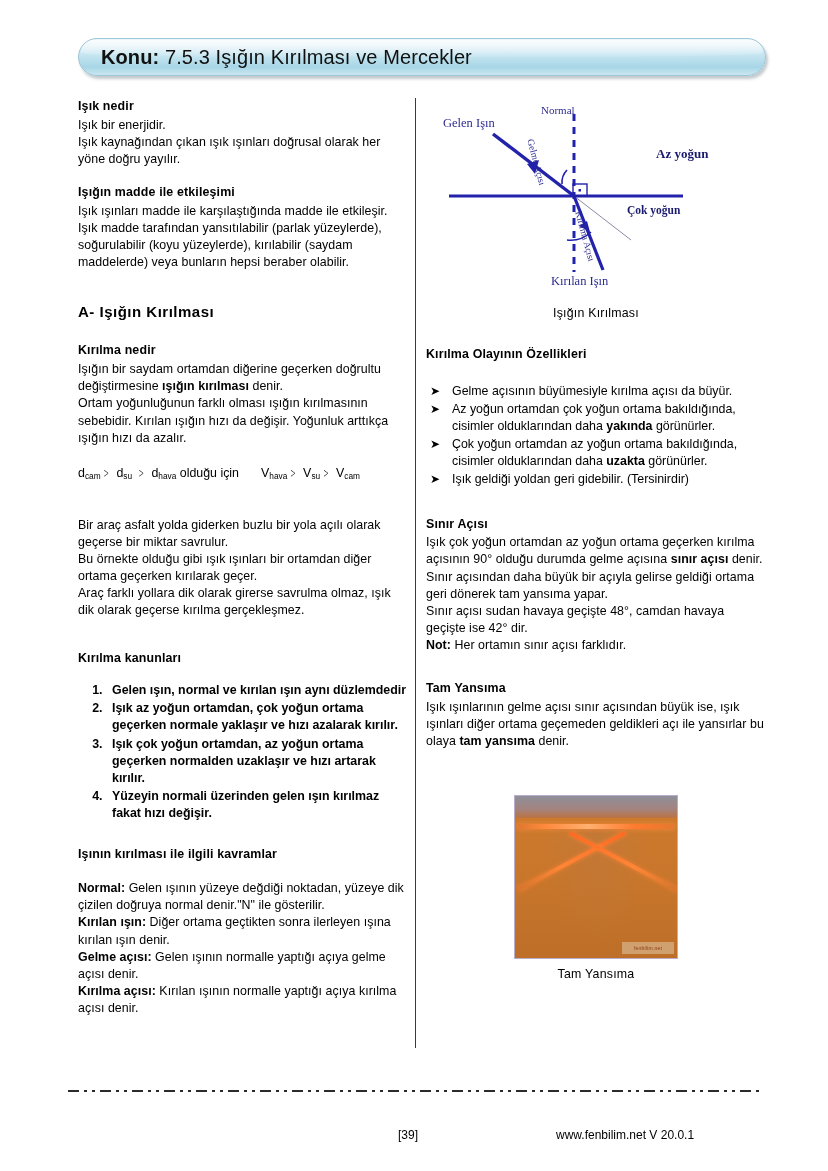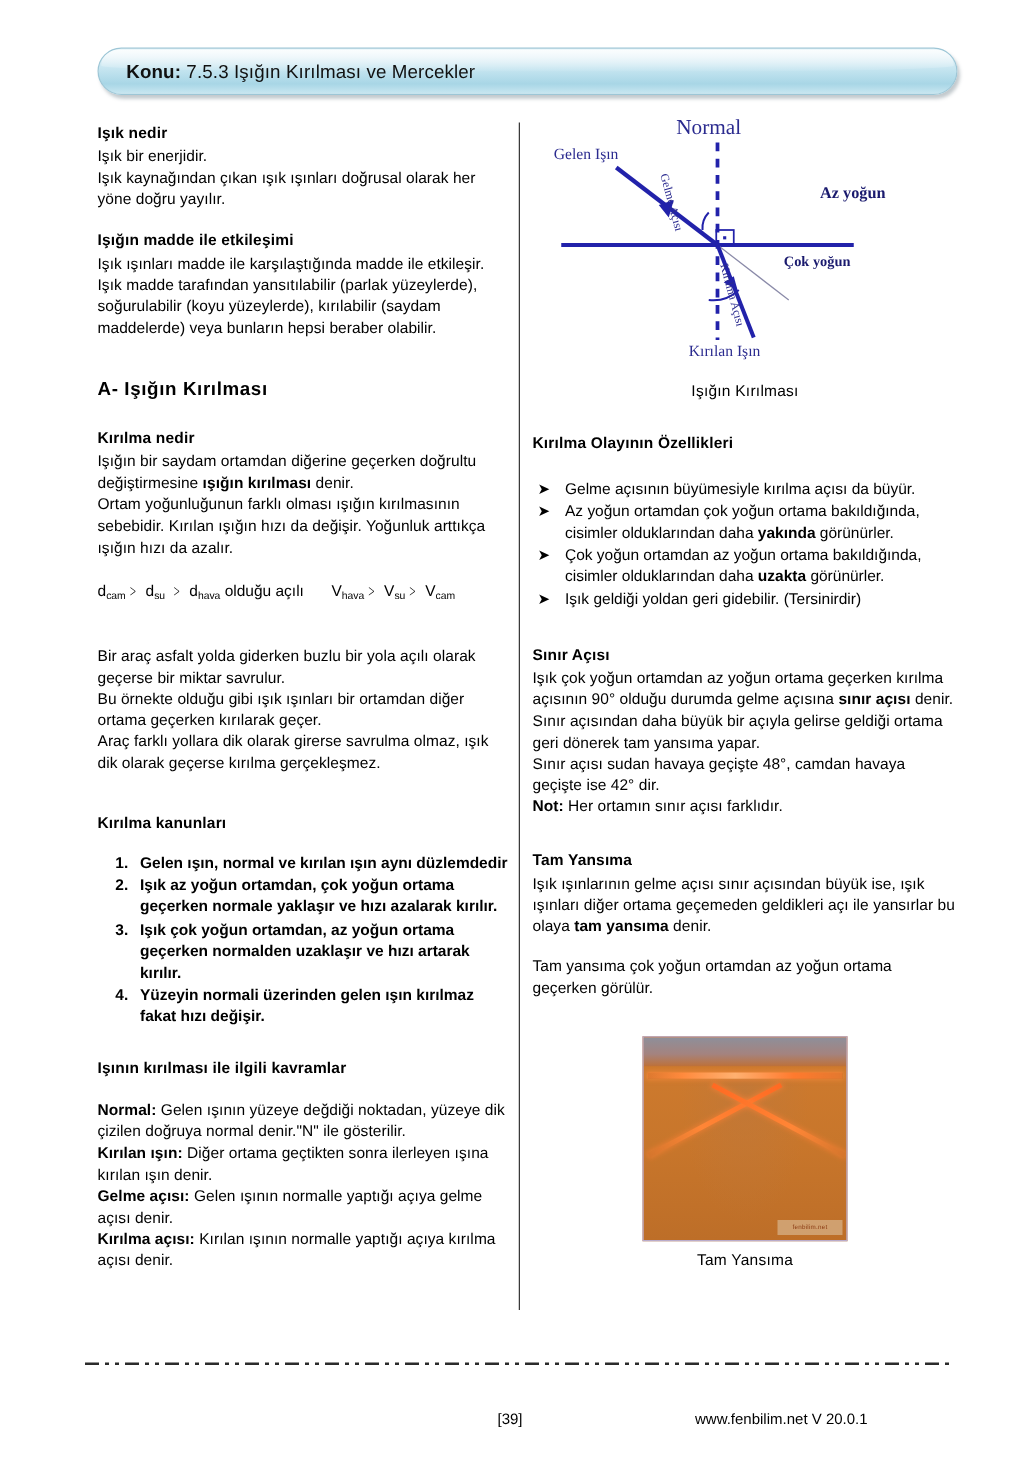--- a/index.html
+++ b/index.html
@@ -53,21 +53,21 @@
     left: 2px; right: 2px; top: 1px;
     height: 46%;
     border-radius: 19px 19px 40% 40%;
     background: linear-gradient(to bottom, rgba(255,255,255,0.75), rgba(255,255,255,0.05));
     pointer-events: none;
   }
   .header-text {
     position: relative;
     z-index: 2;
     padding-left: 22px;
-    font-size: 15px;
+    font-size: 20px;
     color: #111111;
     letter-spacing: 0.1px;
     white-space: nowrap;
     text-align: center;
   }
   .header-text .lbl {
     font-weight: bold;
   }
 
   
@@ -338,21 +338,21 @@
 
     <div class="h-bold">Kırılma nedir</div>
     <p class="body"><span>Işığın bir saydam ortamdan diğerine geçerken doğrultu değiştirmesine </span><b>ışığın kırılması</b><span> denir.</span></p>
     <p class="body">Ortam yoğunluğunun farklı olması ışığın kırılmasının sebebidir. Kırılan ışığın hızı da değişir. Yoğunluk arttıkça ışığın hızı da azalır.</p>
 
     <div class="sp-18"></div>
 
     <div class="formula">
       <span>d</span><sub>cam</sub><span>﹥</span>
       <span>d</span><sub>su</sub> <span>﹥</span>
-      <span>d</span><sub>hava</sub><span> olduğu açılı</span><span class="gap"></span><span>V</span><sub>hava</sub><span>﹥</span>
+      <span>d</span><sub>hava</sub><span> olduğu için</span><span class="gap"></span><span>V</span><sub>hava</sub><span>﹥</span>
       <span>V</span><sub>su</sub><span>﹥</span>
       <span>V</span><sub>cam</sub>
     </div>
 
     <div class="sp-34"></div>
 
     <p class="body">Bir araç asfalt yolda giderken buzlu bir yola açılı olarak geçerse bir miktar savrulur.</p>
     <p class="body">Bu örnekte olduğu gibi ışık ışınları bir ortamdan diğer ortama geçerken kırılarak geçer.</p>
     <p class="body">Araç farklı yollara dik olarak girerse savrulma olmaz, ışık dik olarak geçerse kırılma gerçekleşmez.</p>
 
@@ -402,21 +402,21 @@
         <polygon points="159,140 148,134 156,129" fill="#2222aa"></polygon>
 
         <rect x="142" y="92" width="14" height="12" fill="none" stroke="#2222aa" stroke-width="1.4"></rect>
         <rect x="147.5" y="97" width="2.5" height="2.5" fill="#2222aa"></rect>
 
         <path d="M 131 92 A 18 18 0 0 1 136 78" fill="none" stroke="#2222aa" stroke-width="1.6"></path>
 
         <path d="M 136 148 A 30 30 0 0 0 160 140" fill="none" stroke="#2222aa" stroke-width="1.6"></path>
       </svg>
 
-      <div style="position:absolute;left:110px;top:0px;font-size:17px;color:#2b2b8f;font-family:'Liberation Serif',serif;">Normal</div>
+      <div style="position:absolute;left:110px;top:12px;font-size:11px;color:#2b2b8f;font-family:'Liberation Serif',serif;">Normal</div>
 
       <div style="position:absolute;left:12px;top:24px;font-size:12.5px;color:#2b2b8f;font-family:'Liberation Serif',serif;">Gelen Işın</div>
 
       <div style="position:absolute;left:104px;top:46px;font-size:9.5px;color:#2b2b8f;font-family:'Liberation Serif',serif;transform:rotate(75deg);transform-origin:left top;white-space:nowrap;">Gelme Açısı</div>
 
       <div style="position:absolute;left:196px;top:54px;font-size:13px;font-weight:bold;color:#1a1a6e;font-family:'Liberation Serif',serif;margin-left:29px;">Az yoğun</div>
 
       <div style="position:absolute;left:196px;top:112px;font-size:11.5px;font-weight:bold;color:#1a1a6e;font-family:'Liberation Serif',serif;">Çok yoğun</div>
 
       <div style="position:absolute;left:152px;top:118px;font-size:9.5px;color:#2b2b8f;font-family:'Liberation Serif',serif;transform:rotate(75deg);transform-origin:left top;white-space:nowrap;">Kırılma Açısı</div>
@@ -446,21 +446,20 @@
     <p class="body">Sınır açısı sudan havaya geçişte 48°, camdan havaya geçişte ise 42° dir.</p>
     <p class="body"><b>Not:</b><span> Her ortamın sınır açısı farklıdır.</span></p>
 
     <div class="sp-26"></div>
 
     <div class="h-bold">Tam Yansıma</div>
     <p class="body"><span>Işık ışınlarının gelme açısı sınır açısından büyük ise, ışık ışınları diğer ortama geçemeden geldikleri açı ile yansırlar bu olaya </span><b>tam yansıma</b><span> denir.</span></p>
 
     <div class="sp-14"></div>
 
-    <p class="body">Tam yansıma çok yoğun ortamdan az yoğun ortama geçerken görülür.</p>
 
     <div class="sp-28"></div>
 
     <div class="photo-wrap">
       <div class="photo">
         <div class="sky"></div>
         <div class="body-amber"></div>
         <div class="glowcone"></div>
         <div class="beam beam-h"></div>
         <div class="beam beam-l"></div>

